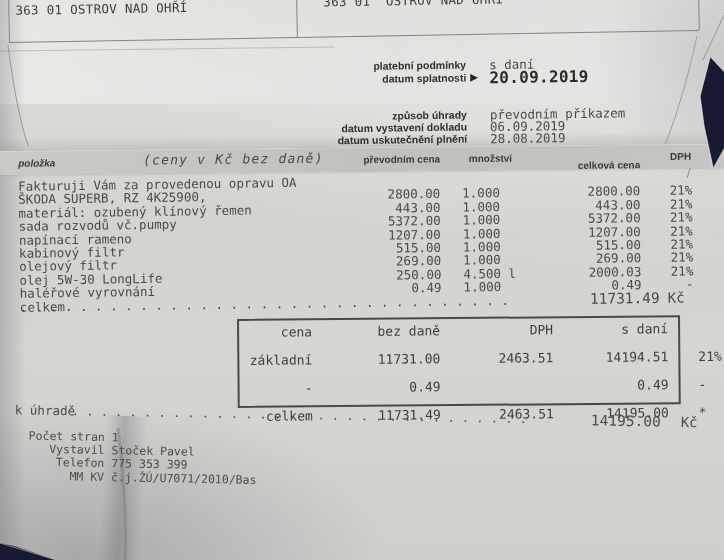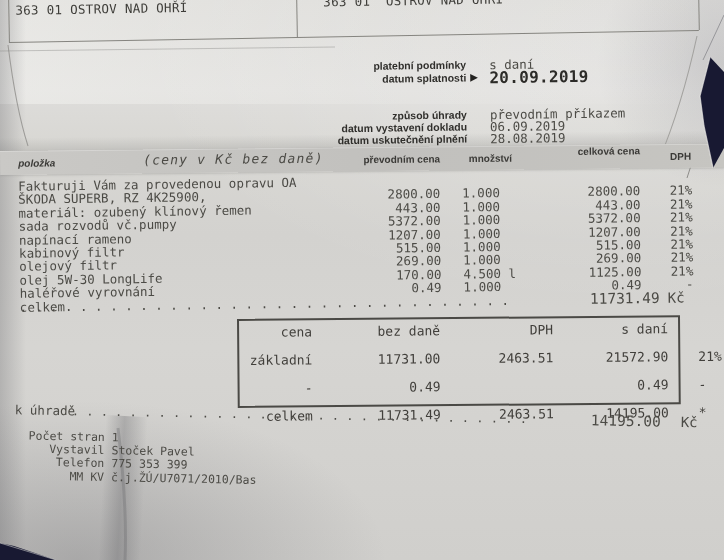--- a/index.html
+++ b/index.html
@@ -51,21 +51,21 @@
   
   .band{left:0;top:151px;width:724px;height:24px;transform:rotate(-.6deg);transform-origin:0 0;
     background:linear-gradient(90deg,#cac9c6 0%,#c1c0bd 55%,#c6c5c1 100%);
     box-shadow:inset 0 1px 0 rgba(255,255,255,.25), 0 1px 2px rgba(138,138,134,.35);}
   .band .sansb{position:absolute;font-size:10px;color:#3b3a37;}
   .h-item{left:18px;top:7px;font-style:italic;}
   .h-note{position:absolute;left:143px;top:3px;font-size:13px;font-style:italic;
     letter-spacing:1.2px;color:#4c4b46;}
   .h-unit{right:284px;top:7px;}
   .h-qty{right:212px;top:7px;}
-  .h-total{right:84px;top:1px;}
+  .h-total{right:84px;top:15px;}
   .h-dph{right:33px;top:7px;}
   
   .items{left:0;top:179px;width:724px;transform:rotate(-.8deg);transform-origin:0 0;}
   .row{position:relative;height:13.4px;font-size:12.5px;}
   .row span{position:absolute;top:0;}
   .c-desc{left:18px;}
   .c-unit{right:284px;}
   .c-qty{left:462px;}
   .c-total{right:84px;}
   .c-vat{right:32px;}
@@ -201,23 +201,23 @@
     </div>
     <div class="row">
       <span class="c-desc">olejový filtr</span>
       <span class="c-unit">269.00</span>
       <span class="c-qty">1.000</span>
       <span class="c-total">269.00</span>
       <span class="c-vat">21%</span>
     </div>
     <div class="row">
       <span class="c-desc">olej 5W-30 LongLife</span>
-      <span class="c-unit">170.00</span>
+      <span class="c-unit">250.00</span>
       <span class="c-qty pre">4.500 l</span>
-      <span class="c-total">1125.00</span>
+      <span class="c-total">2000.03</span>
       <span class="c-vat">21%</span>
     </div>
     <div class="row">
       <span class="c-desc">haléřové vyrovnání</span>
       <span class="c-unit">0.49</span>
       <span class="c-qty">1.000</span>
       <span class="c-total">0.49</span>
       <span class="c-vat">-</span>
     </div>
     <div class="row-sub">
@@ -232,21 +232,21 @@
     <div class="v-row" style="top:3px">
       <span class="v-rate">cena</span>
       <span class="v-net">bez daně</span>
       <span class="v-vat">DPH</span>
       <span class="v-gross">s daní</span>
     </div>
     <div class="v-row" style="top:17px">
       <span class="v-rate">základní</span>
       <span class="v-net">11731.00</span>
       <span class="v-vat">2463.51</span>
-      <span class="v-gross">21572.90</span>
+      <span class="v-gross">14194.51</span>
       <span class="v-mark">21%</span>
     </div>
     <div class="v-row" style="top:31px">
       <span class="v-rate">-</span>
       <span class="v-net">0.49</span>
       <span class="v-vat"></span>
       <span class="v-gross">0.49</span>
       <span class="v-mark">-</span>
     </div>
     <div class="v-row" style="top:45px">

